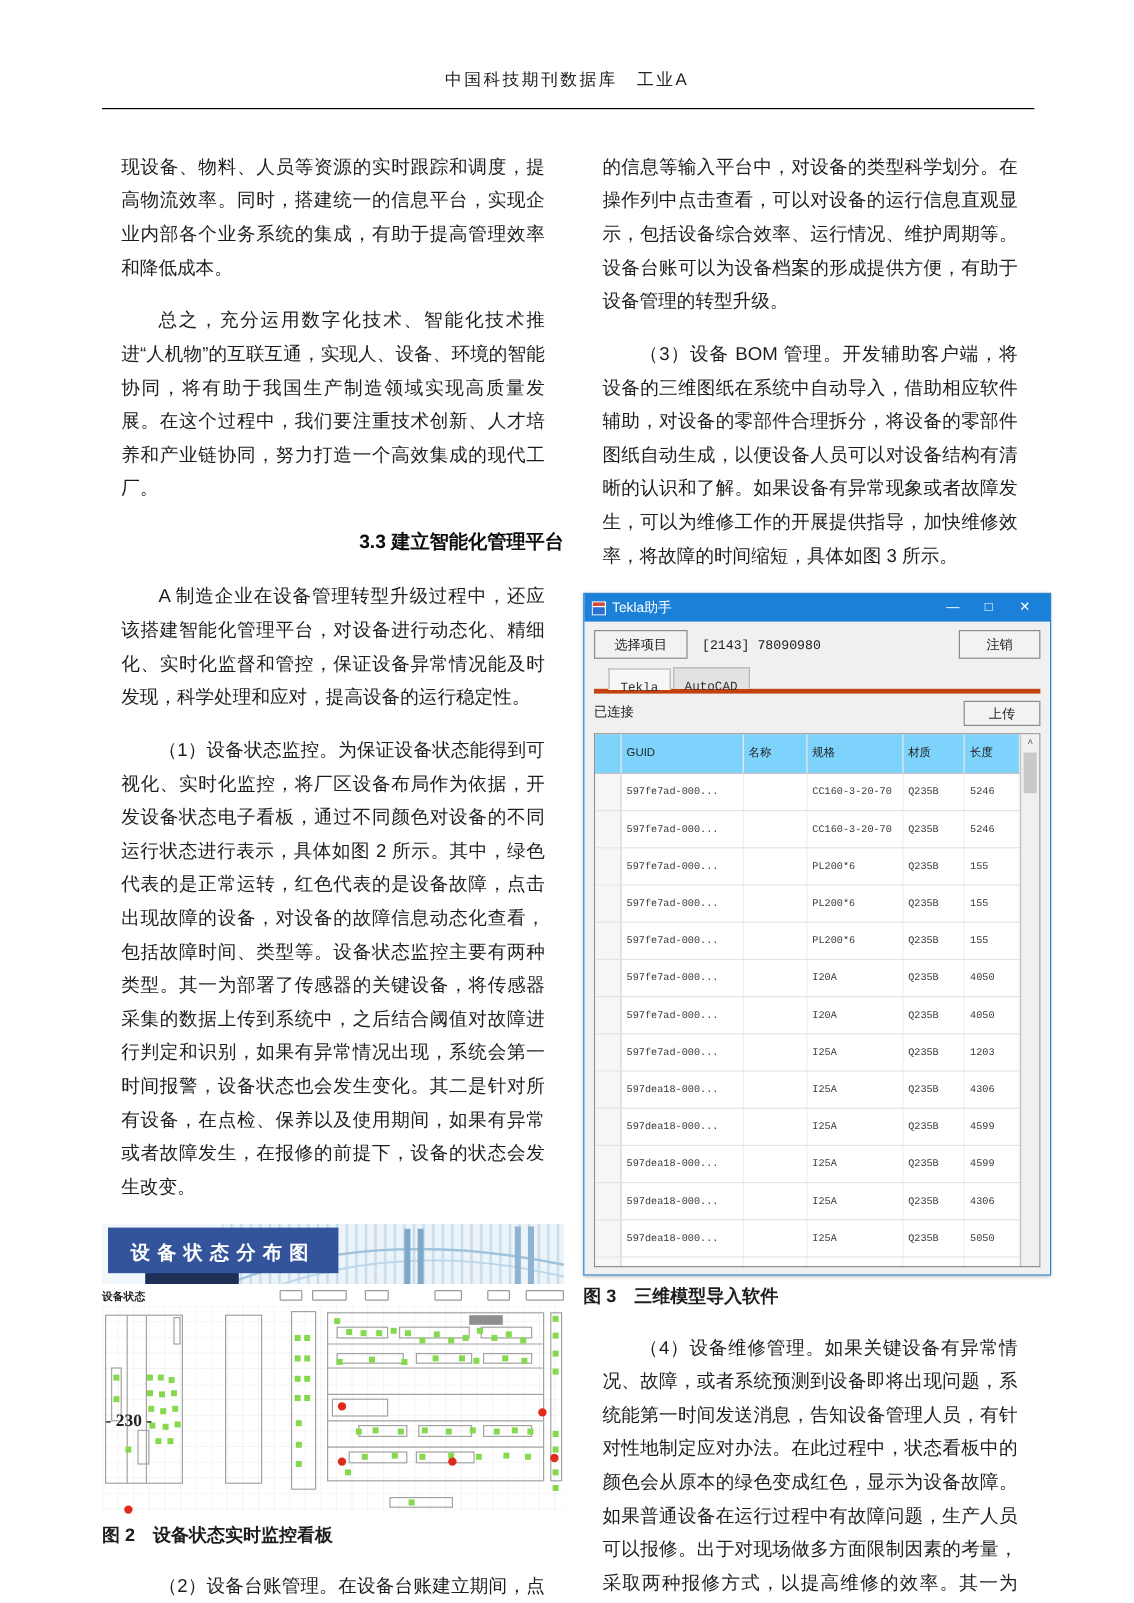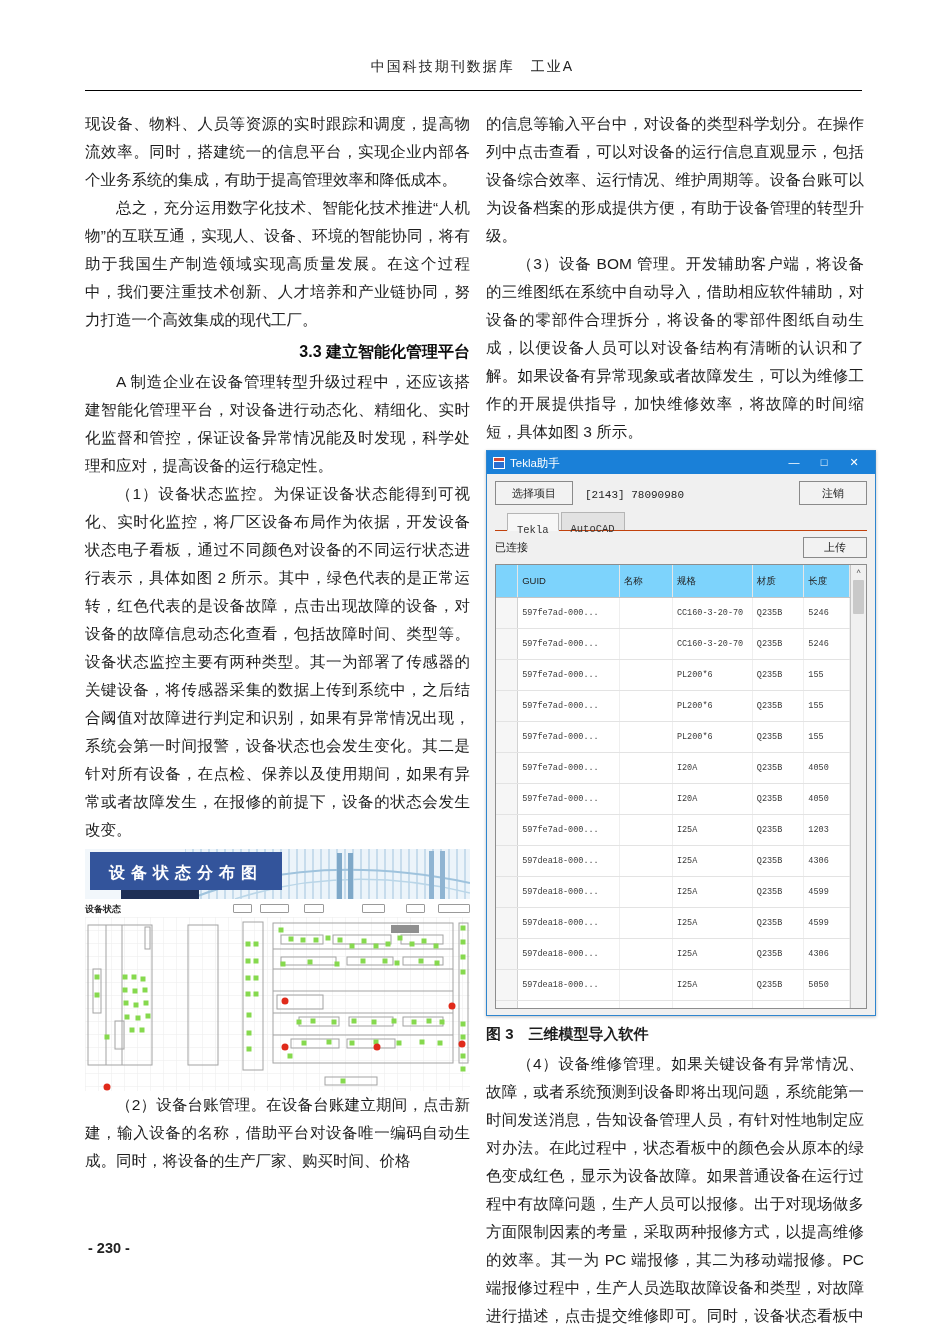--- a/index.html
+++ b/index.html
@@ -5,21 +5,21 @@
   html,body{margin:0;padding:0;background:#fff;}
   .page{position:relative;width:945px;height:1336px;background:#ffffff;overflow:hidden;
         font-family:"Liberation Sans",sans-serif;color:#1d1d1d;}
   .header-title{position:absolute;top:58px;left:0;width:100%;text-align:center;
         font-size:14px;letter-spacing:2px;color:#222;}
   .header-rule{position:absolute;top:90px;left:85px;width:777px;height:0;border-top:1.6px solid #000;}
 
   .col{position:absolute;top:110px;font-size:15.5px;line-height:28px;text-align:justify;}
   .col-left{left:85px;width:385px;}
   .col-right{left:486px;width:378px;}
-  .col p{margin:0;}
+  .col p{margin:16px;}
   .indent{text-indent:2em;}
   .sec-heading{font-weight:bold;font-size:16px;line-height:30px;margin:3px 0 1px;text-align:right;color:#0d0d0d;}
   .fig-caption{font-weight:bold;font-size:15px;text-align:left;line-height:26px;margin:5px 0 3px;text-indent:0;}
 
   
   .fig2{margin-top:5px;width:385px;}
   .fig2-banner{display:block;width:385px;height:50px;}
   .banner-text{fill:#ffffff;font-size:16px;font-weight:bold;letter-spacing:6px;
         text-anchor:middle;font-family:"Liberation Serif",serif;}
   .fig2-statusrow{display:flex;align-items:center;height:15px;margin:2px 0 1px;}
@@ -36,21 +36,21 @@
   .tekla-title{margin-left:5px;}
   .win-controls{margin-left:auto;display:flex;}
   .win-btn{width:30px;text-align:center;font-size:11px;line-height:23px;cursor:default;}
   .tekla-body{padding:7px 8px 6px;}
   .tk-btn{background:#f2f2f2;border:1px solid #8a8a8a;font-size:11px;padding:2px 0;color:#222;
          text-align:center;font-family:"Liberation Sans",sans-serif;}
   .tk-row1{display:flex;height:24px;}
   .btn-select{width:78px;}
   .proj-id{font-size:11px;margin-left:12px;color:#222;font-family:"Liberation Mono",monospace;}
   .btn-logout{margin-left:auto;width:68px;}
-  .tekla-tabs{display:flex;margin-top:7px;border-bottom:1px solid #c2410c;height:18px;padding-left:12px;}
+  .tekla-tabs{display:flex;margin-top:7px;border-bottom:4px solid #c2410c;height:18px;padding-left:12px;}
   .tab{font-size:10.5px;padding:2px 9px 1px;border:1px solid #b5b5b5;border-bottom:none;
        background:#e2e2e2;color:#333;margin-right:2px;font-family:"Liberation Mono",monospace;}
   .tab.active{background:#f7f7f7;position:relative;top:1px;border-bottom:1px solid #f7f7f7;}
   .tk-row2{display:flex;align-items:center;height:26px;margin:3px 0 4px;}
   .connected{font-size:11px;color:#222;}
   .btn-upload{margin-left:auto;width:64px;}
   .tk-tablewrap{display:flex;background:#fff;border:1px solid #8d8d8d;}
   table.tk{border-collapse:collapse;flex:1;font-size:9px;table-layout:fixed;}
   table.tk th{font-weight:normal;text-align:left;padding:2px 4px;font-size:9.5px;
        border-bottom:1px solid #c4c4c4;border-right:1px solid #e6e6e6;color:#222;background:#7dd3fc;height:13px;}
@@ -58,21 +58,21 @@
        color:#3a3a3a;height:12px;font-family:"Liberation Mono",monospace;font-size:8.5px;
        white-space:nowrap;overflow:hidden;}
   table.tk td.sel{background:#f6f6f6;border-right:1px solid #d2d2d2;}
   .w-sel{width:22px;} .w-guid{width:102px;} .w-name{width:54px;} .w-spec{width:80px;}
   .w-mat{width:52px;} .w-len{width:46px;}
   .tk-scroll{width:15px;background:#f0f0f0;border-left:1px solid #c4c4c4;display:flex;
        flex-direction:column;align-items:center;}
   .tk-scroll .arrow{font-size:8px;color:#555;line-height:13px;height:13px;}
   .tk-scroll .thumb{width:11px;height:34px;background:#c9c9c9;margin-top:2px;border-radius:1px;}
 
-  .footer-page{position:absolute;top:1240px;left:88px;font-size:14.5px;font-weight:600;color:#222;}
+  .footer-page{position:absolute;top:1176px;left:88px;font-size:14.5px;font-weight:600;color:#222;font-family:Liberation Serif, serif;}
 </style>
 </head>
 <body>
 
 <div class="page">
 
   <div class="header-title">中国科技期刊数据库　工业A</div>
   <div class="header-rule"></div>
 
   <div class="col col-left">
@@ -232,20 +232,21 @@
             <circle cx="200" cy="84" r="3.5" fill="#e02a1a"></circle>
             <circle cx="200" cy="130" r="3.5" fill="#e02a1a"></circle>
             <circle cx="292" cy="130" r="3.5" fill="#e02a1a"></circle>
             <circle cx="367" cy="89" r="3.5" fill="#e02a1a"></circle>
             <circle cx="377" cy="127" r="3.5" fill="#e02a1a"></circle>
             <circle cx="22" cy="170" r="3.5" fill="#e02a1a"></circle>
           </g>
       </svg>
     </div>
 
+    <div class="fig-caption">图 2　设备状态实时监控看板</div>
     <p class="indent">（2）设备台账管理。在设备台账建立期间，点击新建，输入设备的名称，借助平台对设备唯一编码自动生成。同时，将设备的生产厂家、购买时间、价格</p>
   </div>
 
   <div class="col col-right">
     <p>的信息等输入平台中，对设备的类型科学划分。在操作列中点击查看，可以对设备的运行信息直观显示，包括设备综合效率、运行情况、维护周期等。设备台账可以为设备档案的形成提供方便，有助于设备管理的转型升级。</p>
     <p class="indent">（3）设备 BOM 管理。开发辅助客户端，将设备的三维图纸在系统中自动导入，借助相应软件辅助，对设备的零部件合理拆分，将设备的零部件图纸自动生成，以便设备人员可以对设备结构有清晰的认识和了解。如果设备有异常现象或者故障发生，可以为维修工作的开展提供指导，加快维修效率，将故障的时间缩短，具体如图 3 所示。</p>
 
     <div class="tekla">
       <div class="tekla-titlebar">
         <svg width="12" height="12" viewBox="0 0 12 12">

